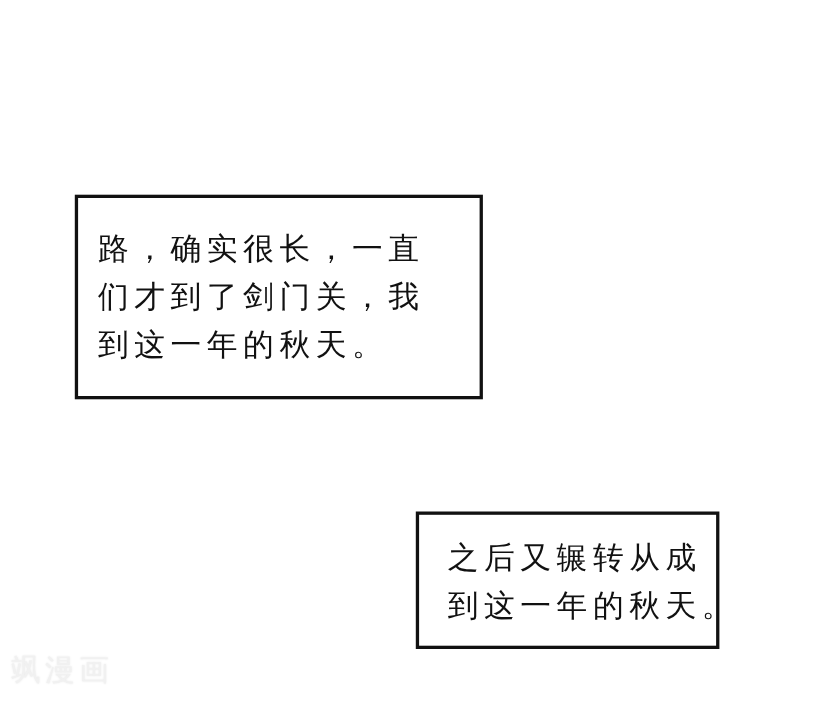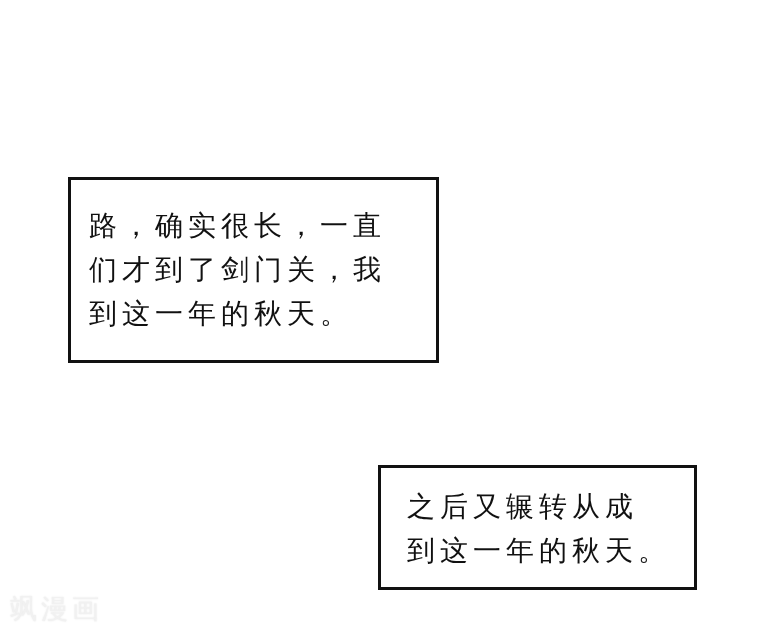--- a/index.html
+++ b/index.html
@@ -2,21 +2,21 @@
 <html><head>
 <meta charset="utf-8">
 <style>
   html, body { margin:0; padding:0; }
   body { width:760px; height:640px; background:#ffffff; position:relative; overflow:hidden;
          font-family:"DejaVu Sans", sans-serif; }
   .caption-box { position:absolute; background:#fff; border:3px solid #111; box-sizing:border-box; }
   .caption-text { position:absolute; color:#111; font-size:28px; line-height:44px; letter-spacing:5px; white-space:pre; }
   #box1 { left:68px; top:177px; width:371px; height:186px; }
   #box1 .caption-text { left:18px; top:24px; }
-  #box2 { left:378px; top:465px; width:319px; height:125px; }
+  #box2 { left:378px; top:465px; width:276px; height:125px; }
   #box2 .caption-text { left:26px; top:17px; }
   .watermark { position:absolute; left:10px; top:591px; font-size:27px; color:#f1f1f1; letter-spacing:4px;
                text-shadow:0 0 2px #e6e6e6; }
 </style>
 </head>
 <body>
 
 <div id="box1" class="caption-box">
   <div class="caption-text"><div>路，确实很长，一直</div><div>们才到了剑门关，我</div><div>到这一年的秋天。</div></div>
 </div>

